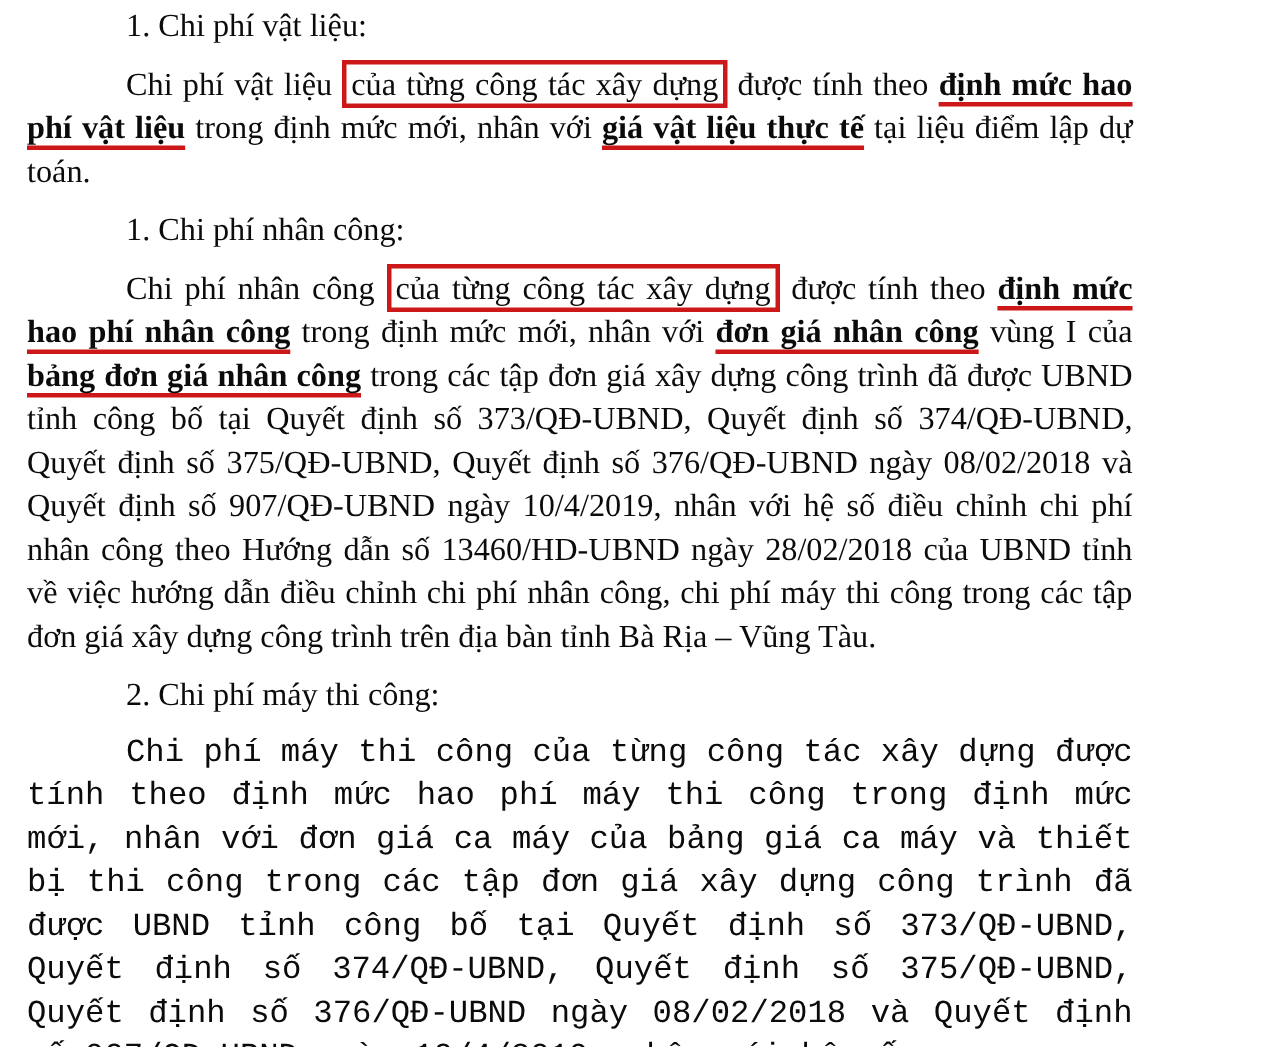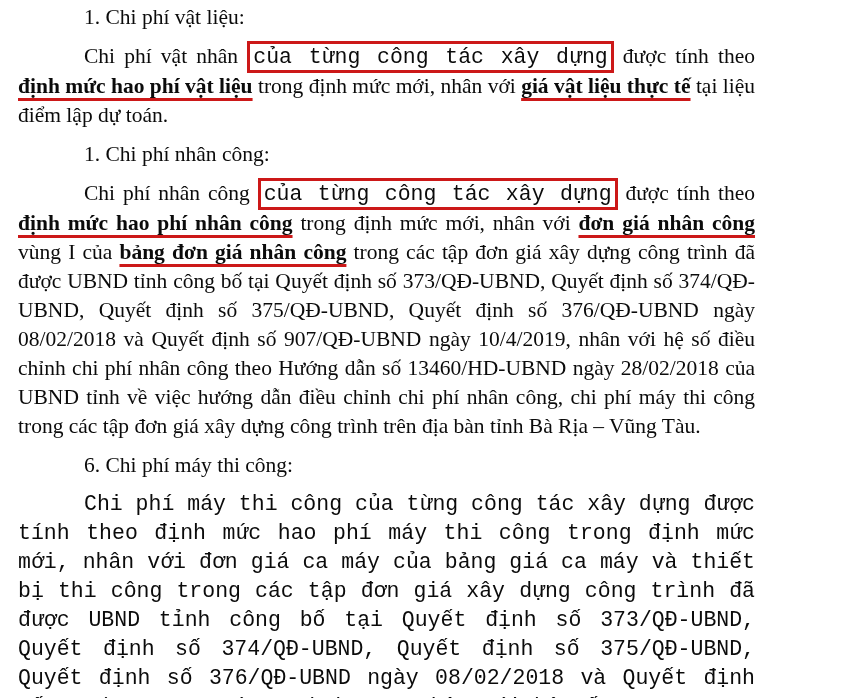--- a/index.html
+++ b/index.html
@@ -35,41 +35,40 @@
   p.para {
     text-align: justify;
   }
   p.last {
     margin-bottom: 0;
     font-family: Liberation Mono, monospace;
   }
   .seg-box {
     border: 3px solid var(--annot);
     padding: 1px 3px;
-    font-family: Liberation Mono, monospace;
   }
   .seg-u {
     text-decoration: underline;
     text-decoration-color: var(--annot);
     text-decoration-thickness: 3px;
     text-underline-offset: 5px;
     text-decoration-skip-ink: none;
     font-weight: bold;
   }
 </style>
 </head>
 <body>
 
 <div class="page">
 
   <p class="heading">1. Chi phí vật liệu:</p>
 
-  <p class="para"><span>Chi phí vật nhân </span><span class="seg-box">của từng công tác xây dựng</span><span> được tính theo </span><span class="seg-u">định mức hao phí vật liệu</span><span> trong định mức mới, nhân với </span><span class="seg-u">giá vật liệu thực tế</span><span> tại liệu điểm lập dự toán.</span></p>
+  <p class="para"><span>Chi phí vật liệu </span><span class="seg-box">của từng công tác xây dựng</span><span> được tính theo </span><span class="seg-u">định mức hao phí vật liệu</span><span> trong định mức mới, nhân với </span><span class="seg-u">giá vật liệu thực tế</span><span> tại liệu điểm lập dự toán.</span></p>
 
   <p class="heading">1. Chi phí nhân công:</p>
 
   <p class="para"><span>Chi phí nhân công </span><span class="seg-box">của từng công tác xây dựng</span><span> được tính theo </span><span class="seg-u">định mức hao phí nhân công</span><span> trong định mức mới, nhân với </span><span class="seg-u">đơn giá nhân công</span><span> vùng I của </span><span class="seg-u">bảng đơn giá nhân công</span><span> trong các tập đơn giá xây dựng công trình đã được UBND tỉnh công bố tại Quyết định số 373/QĐ-UBND, Quyết định số 374/QĐ-UBND, Quyết định số 375/QĐ-UBND, Quyết định số 376/QĐ-UBND ngày 08/02/2018 và Quyết định số 907/QĐ-UBND ngày 10/4/2019, nhân với hệ số điều chỉnh chi phí nhân công theo Hướng dẫn số 13460/HD-UBND ngày 28/02/2018 của UBND tỉnh về việc hướng dẫn điều chỉnh chi phí nhân công, chi phí máy thi công trong các tập đơn giá xây dựng công trình trên địa bàn tỉnh Bà Rịa – Vũng Tàu.</span></p>
 
-  <p class="heading">6. Chi phí máy thi công:</p>
+  <p class="heading">2. Chi phí máy thi công:</p>
 
   <p class="para last"><span>Chi phí máy thi công của từng công tác xây dựng được tính theo định mức hao phí máy thi công trong định mức mới, nhân với đơn giá ca máy của bảng giá ca máy và thiết bị thi công trong các tập đơn giá xây dựng công trình đã được UBND tỉnh công bố tại Quyết định số 373/QĐ-UBND, Quyết định số 374/QĐ-UBND, Quyết định số 375/QĐ-UBND, Quyết định số 376/QĐ-UBND ngày 08/02/2018 và Quyết định số 907/QĐ-UBND ngày 10/4/2019, nhân với hệ số</span></p>
 
 </div>
 
 </body></html>

